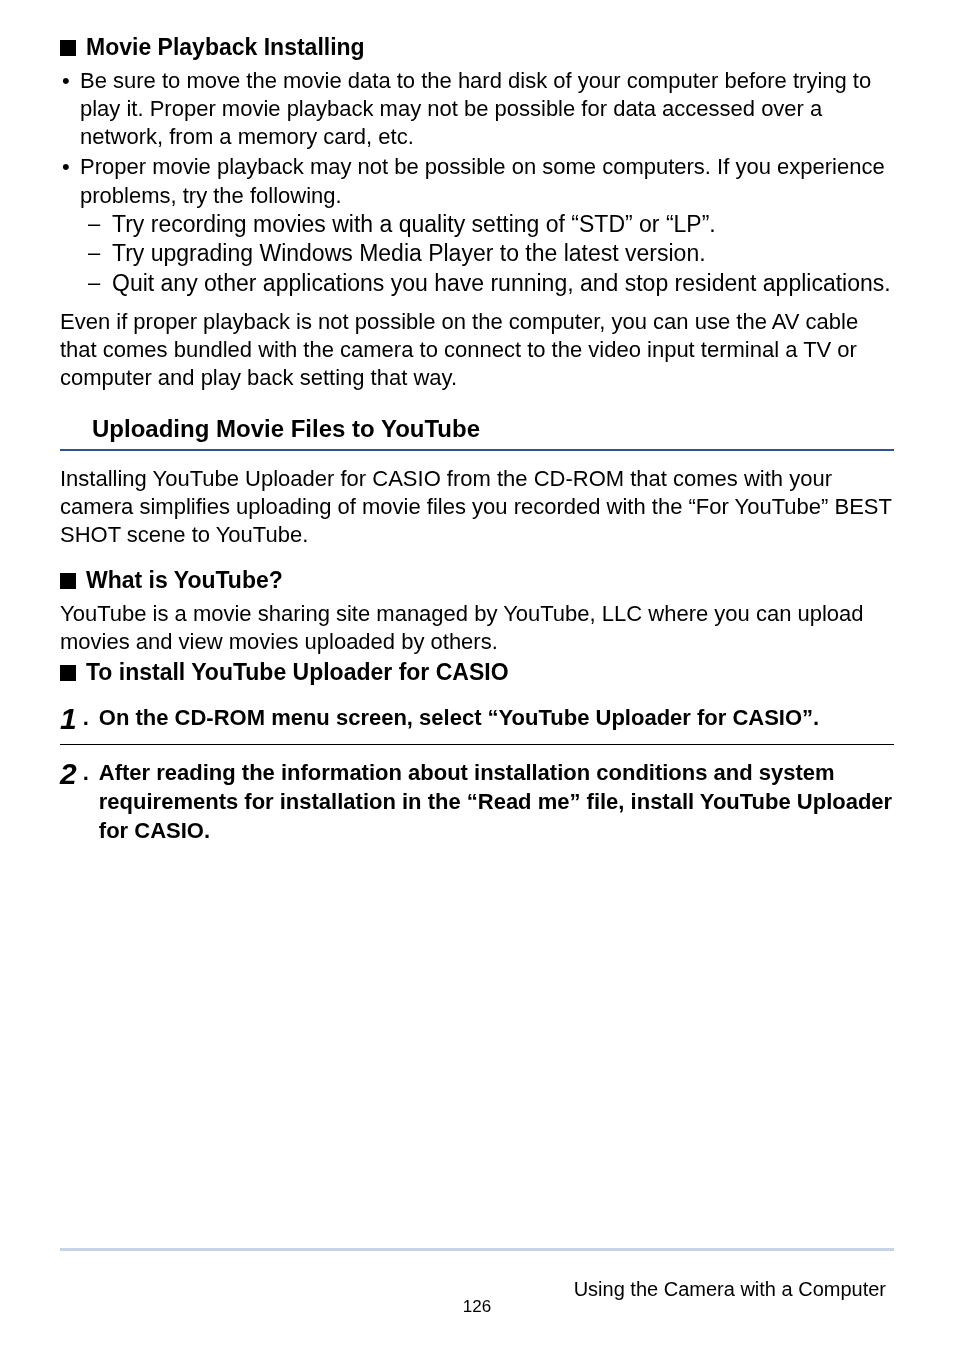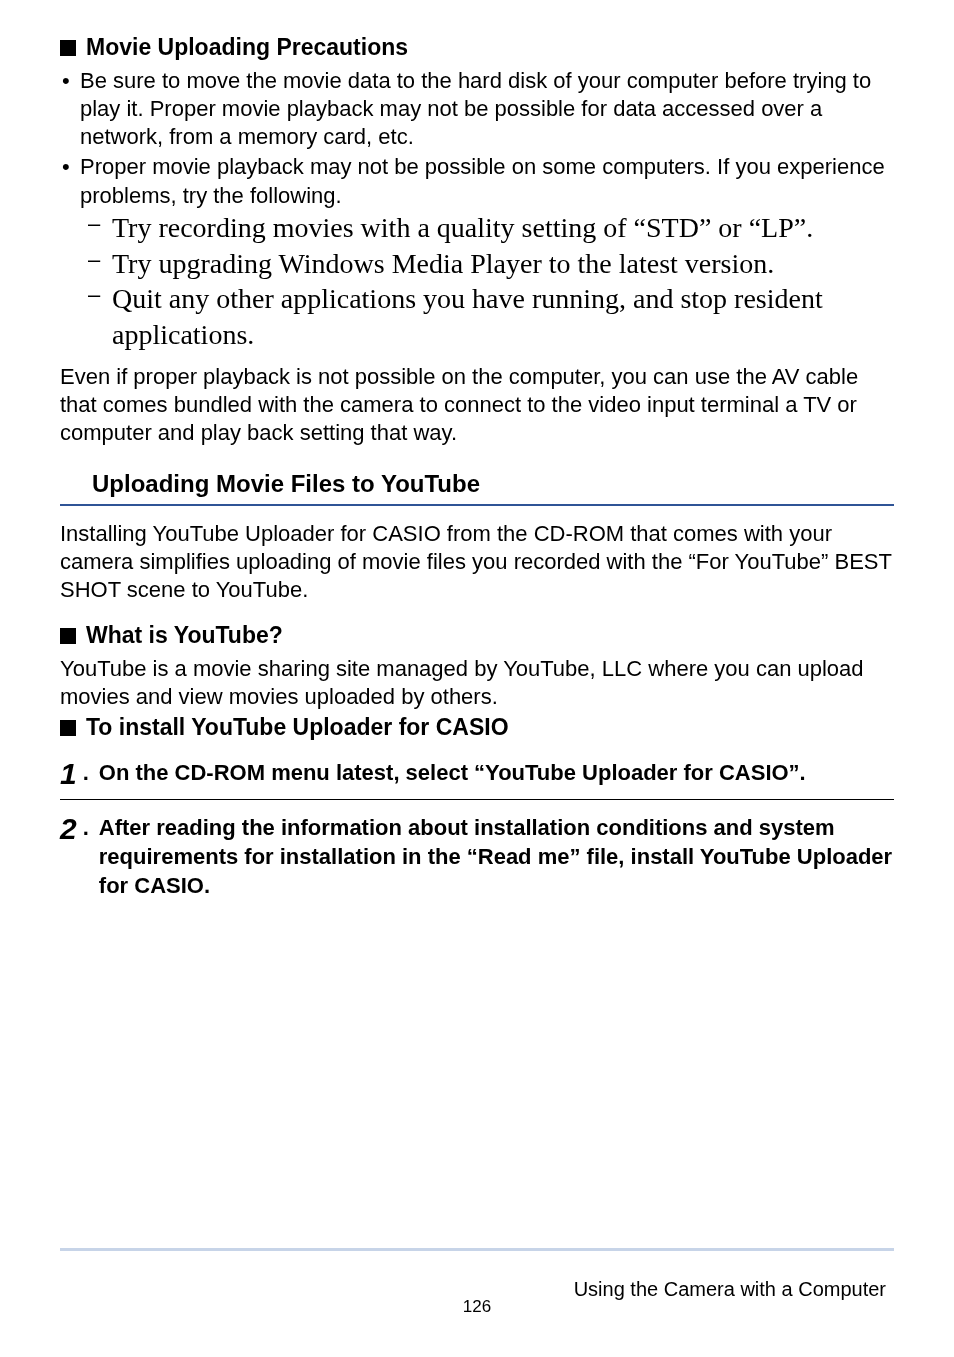--- a/index.html
+++ b/index.html
@@ -7,21 +7,21 @@
   .page { position: relative; width: 954px; height: 1357px; padding: 30px 60px 0 60px; }
   .section-head { display: flex; align-items: center; margin-top: 4px; margin-bottom: 6px; }
   .square { width: 16px; height: 16px; background: #000; margin-right: 10px; flex-shrink: 0; }
   .section-title { font-size: 23px; font-weight: bold; }
   .body-text { font-size: 22px; line-height: 1.28; }
   .bullet-row { display: flex; margin-top: 2px; }
   .bullet-dot { width: 20px; flex-shrink: 0; font-size: 22px; line-height: 1.28; text-align: left; padding-left: 2px; }
   .bullet-body { flex: 1; font-size: 22px; line-height: 1.28; }
   .dash-row { display: flex; margin-left: 28px; }
   .dash-mark { width: 24px; flex-shrink: 0; font-size: 22px; line-height: 1.28; }
-  .dash-body { flex: 1; font-size: 28px; line-height: 1.28; font-family: Liberation Serif, serif; }
+  .dash-body { flex: 1; font-size: 23px; line-height: 1.28; }
   .para { font-size: 22px; line-height: 1.28; margin-top: 10px; }
   .blue-header { display: flex; align-items: flex-start; margin-top: 22px; margin-bottom: 14px; border-bottom: 2px solid #2f5496; padding-bottom: 4px; }
   .blue-bar-dark { width: 10px; background: #1b3a6a; }
   .blue-bar-light { width: 10px; background: #8aa6d1; margin-right: 12px; }
   .blue-title { font-size: 24px; font-weight: bold; align-self: center; padding-bottom: 2px; }
   .step { display: flex; align-items: flex-start; margin-top: 14px; }
   .step-num { font-size: 30px; font-weight: bold; font-style: italic; margin-right: 6px; line-height: 1; }
   .step-dot { font-size: 22px; font-weight: bold; margin-right: 10px; line-height: 1.3; }
   .step-text { font-size: 22px; font-weight: bold; line-height: 1.3; flex: 1; }
   .step-divider { border: none; border-top: 1px solid #000; margin-top: 10px; }
@@ -31,21 +31,21 @@
   .footer-page { font-size: 17px; text-align: center; margin-top: 36px; }
   .footer-right { position: absolute; right: 8px; font-size: 20px; text-align: center; }
 </style>
 </head>
 <body>
 
 <div class="page">
 
   <div class="section-head">
     <div class="square"></div>
-    <div class="section-title">Movie Uploading Precautions</div>
+    <div class="section-title">Movie Playback Installing</div>
   </div>
 
   <div class="bullet-row">
     <div class="bullet-dot">•</div>
     <div class="bullet-body">Be sure to move the movie data to the hard disk of your computer before trying to play it. Proper movie playback may not be possible for data accessed over a network, from a memory card, etc.</div>
   </div>
 
   <div class="bullet-row">
     <div class="bullet-dot">•</div>
     <div class="bullet-body">Proper movie playback may not be possible on some computers. If you experience problems, try the following.</div>
@@ -81,21 +81,21 @@
   <div class="body-text">YouTube is a movie sharing site managed by YouTube, LLC where you can upload movies and view movies uploaded by others.</div>
 
   <div class="section-head" style="margin-top:3px;">
     <div class="square"></div>
     <div class="section-title">To install YouTube Uploader for CASIO</div>
   </div>
 
   <div class="step" style="margin-top:18px;">
     <span class="step-num">1</span>
     <span class="step-dot">.</span>
-    <span class="step-text">On the CD-ROM menu latest, select “YouTube Uploader for CASIO”.</span>
+    <span class="step-text">On the CD-ROM menu screen, select “YouTube Uploader for CASIO”.</span>
   </div>
   <hr class="step-divider">
 
   <div class="step">
     <span class="step-num">2</span>
     <span class="step-dot">.</span>
     <span class="step-text">After reading the information about installation conditions and system requirements for installation in the “Read me” file, install YouTube Uploader for CASIO.</span>
   </div>
 
   <div class="footer">

